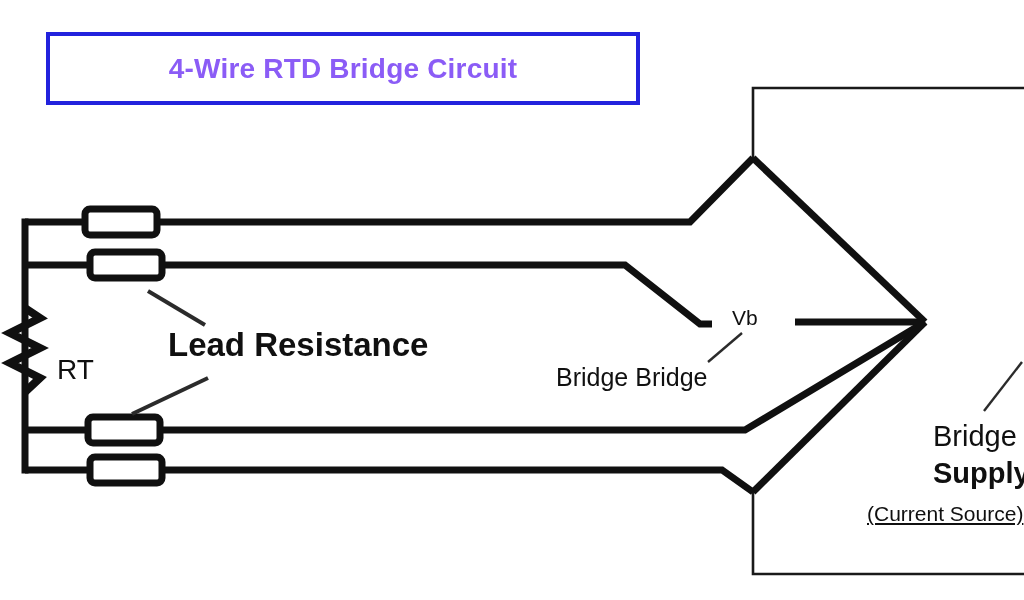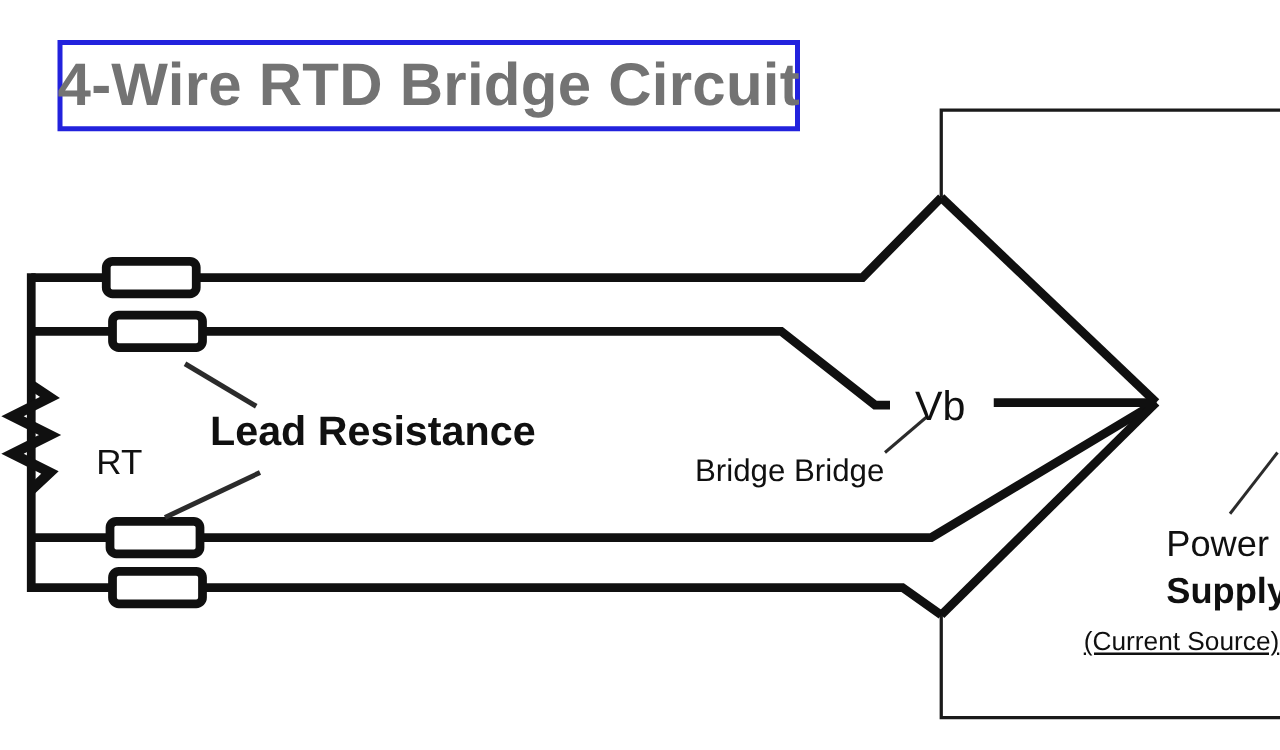--- a/index.html
+++ b/index.html
@@ -31,48 +31,47 @@
     border: 4px solid #2222dd;
     background: #ffffff;
     box-sizing: border-box;
     display: flex;
     align-items: center;
     justify-content: center;
   }
   .title-text {
     font-family: "Liberation Sans", sans-serif;
     font-weight: bold;
-    font-size: 48px;
-    color: #737373;
+    font-size: 28px;
+    color: #8b5cf6;
     letter-spacing: 0.2px;
     white-space: nowrap;
   }
   .lbl {
     position: absolute;
     color: #101010;
     font-family: "Liberation Sans", sans-serif;
     white-space: nowrap;
   }
   .lbl-rt {
     left: 57px;
     top: 354px;
     font-size: 28px;
     font-weight: 500;
-    margin-left: 20px;
   }
   .lbl-lead {
     left: 168px;
     top: 326px;
     font-size: 33px;
     font-weight: 700;
   }
   .lbl-vb {
     left: 732px;
     top: 306px;
-    font-size: 33px;
+    font-size: 21px;
     font-weight: 500;
   }
   .lbl-bridge {
     left: 556px;
     top: 363px;
     font-size: 25px;
   }
   .lbl-power1 {
     left: 933px;
     top: 420px;
@@ -150,15 +149,15 @@
 </svg>
 
 <div class="title-box">
   <span class="title-text">4-Wire RTD Bridge Circuit</span>
 </div>
 
 <span class="lbl lbl-rt">RT</span>
 <span class="lbl lbl-lead">Lead Resistance</span>
 <span class="lbl lbl-vb">Vb</span>
 <span class="lbl lbl-bridge">Bridge Bridge</span>
-<span class="lbl lbl-power1">Power</span>
+<span class="lbl lbl-power1">Bridge</span>
 <span class="lbl lbl-power2">Supply</span>
 <span class="lbl lbl-current">(Current Source)</span>
 
 </body></html>

